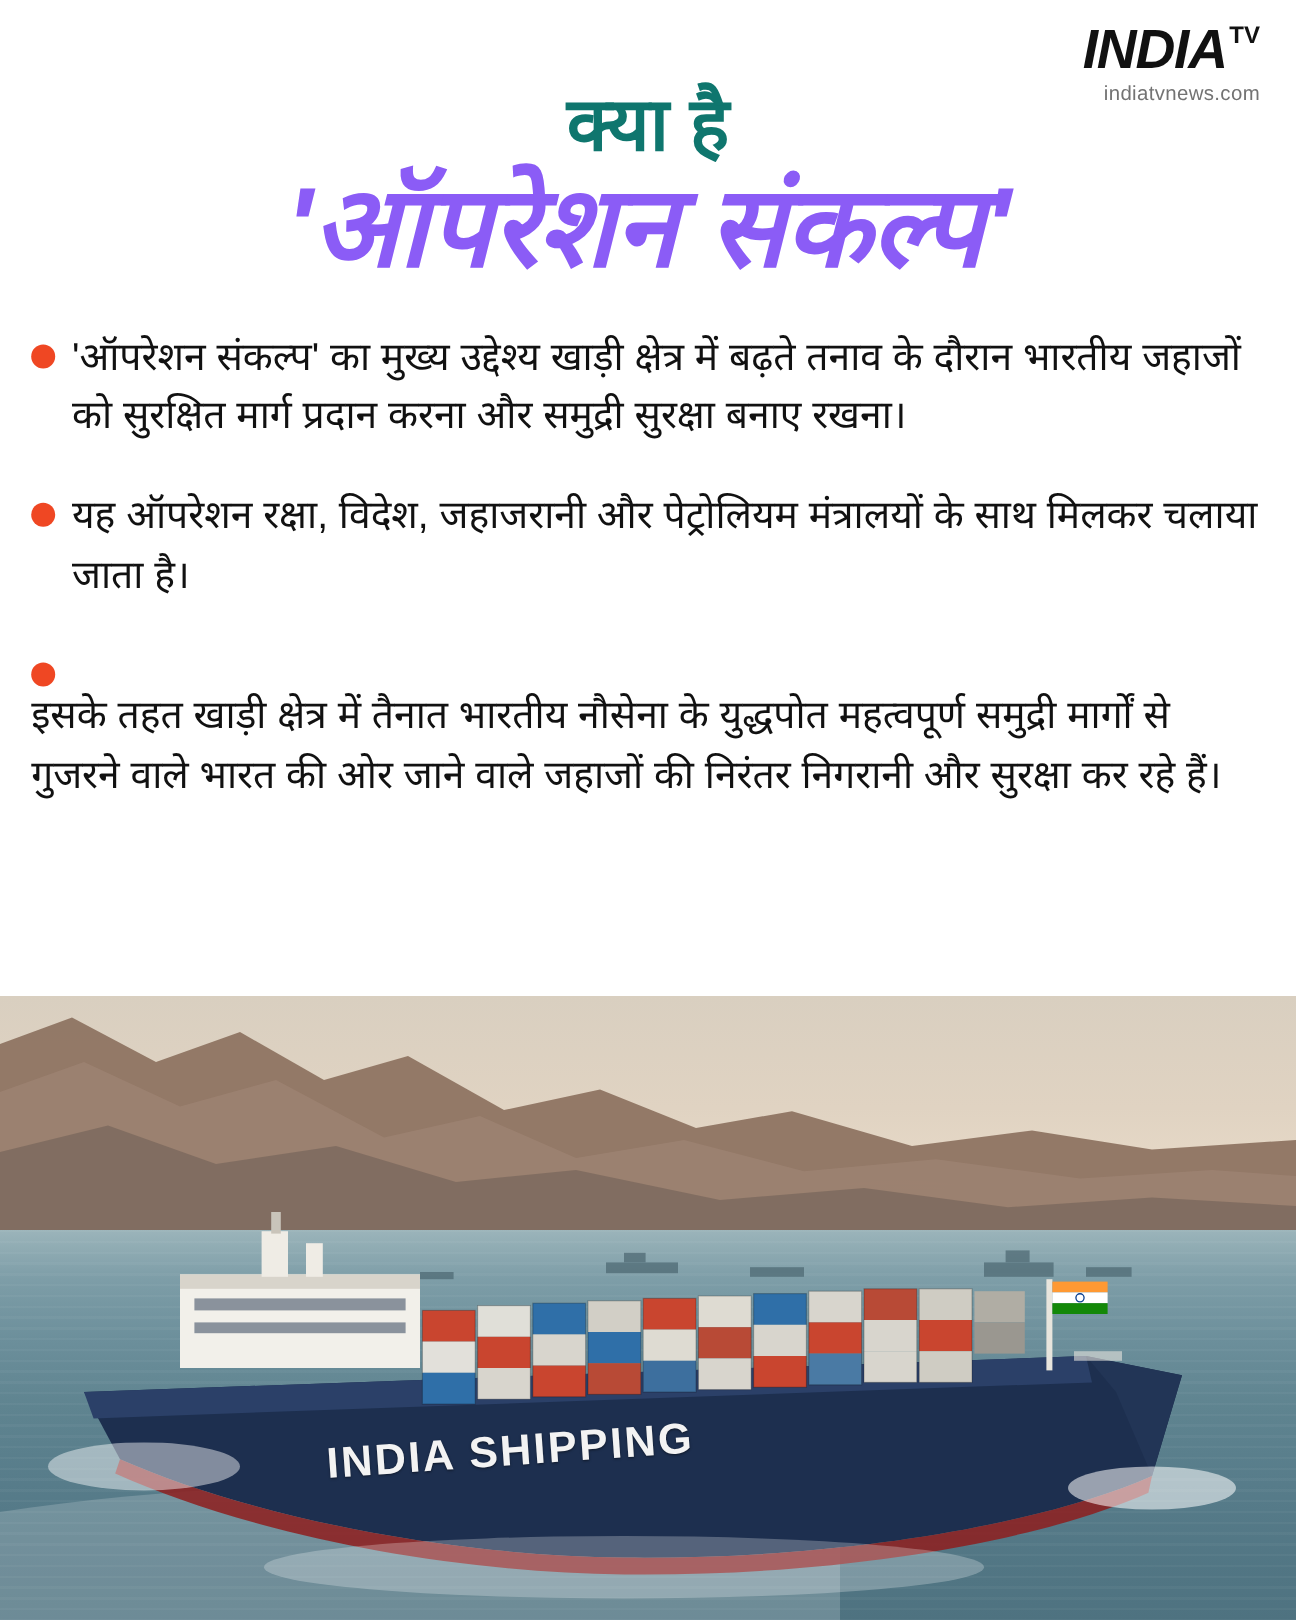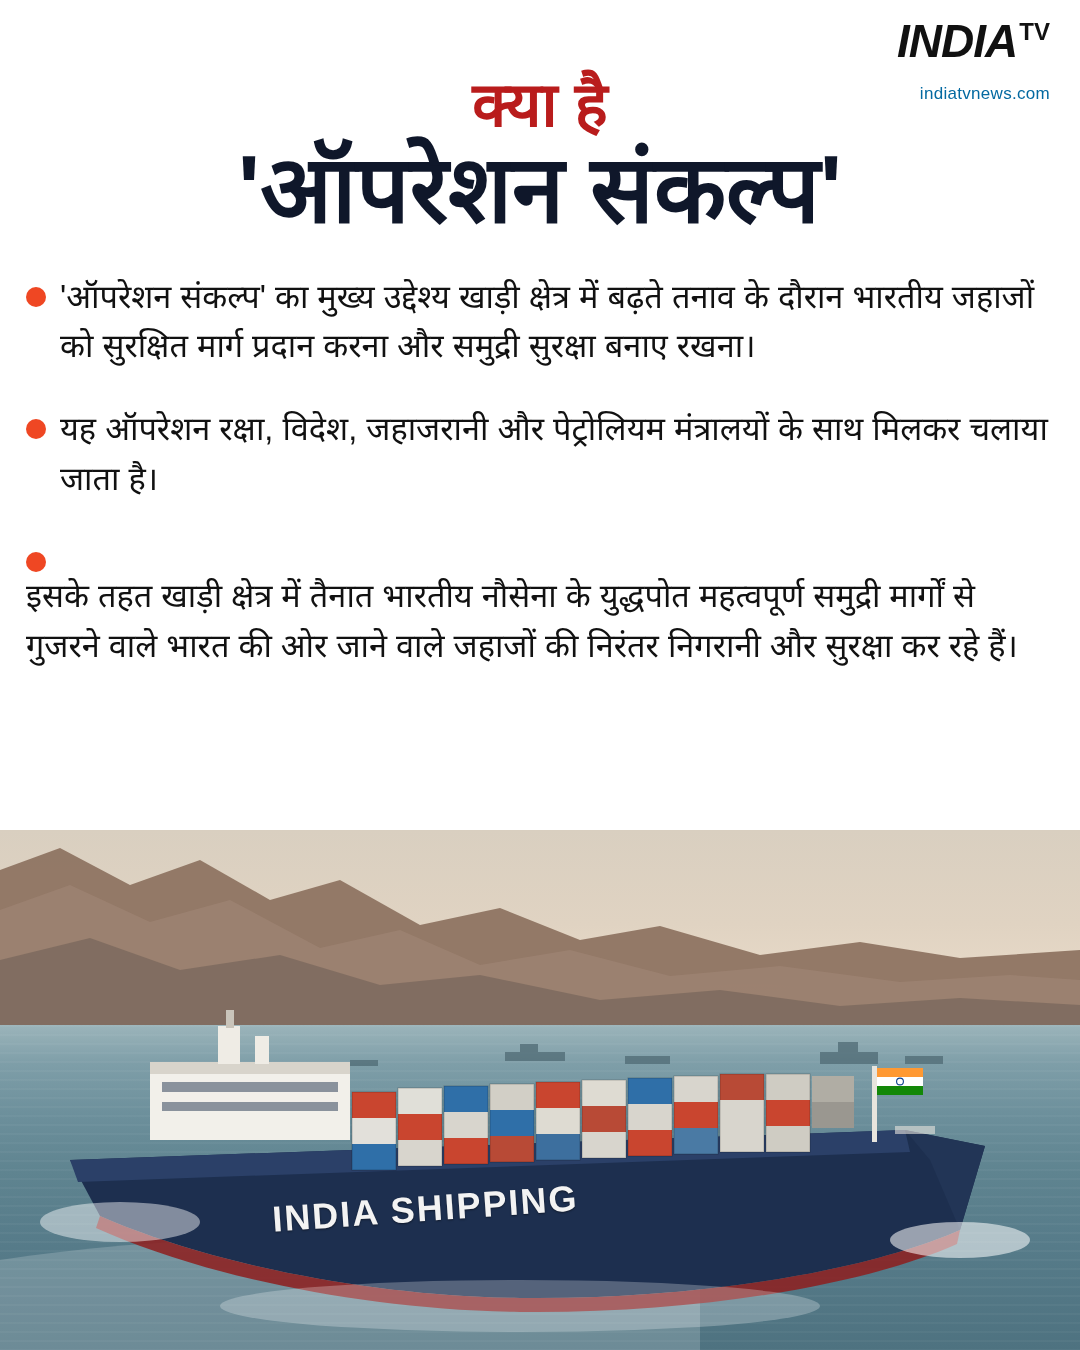--- a/index.html
+++ b/index.html
@@ -41,55 +41,56 @@
     font-family: "Liberation Sans", sans-serif;
     font-weight: bold;
     font-style: italic;
     font-size: 46px;
     letter-spacing: -1px;
     color: #111111;
   }
   .logo-tv {
     font-family: "Liberation Sans", sans-serif;
     font-weight: bold;
-    font-size: 24px;
+    font-size: 20px;
     color: #111111;
     margin-left: 2px;
     margin-top: 2px;
   }
   .logo-url {
     font-family: "Liberation Sans", sans-serif;
     font-size: 17px;
-    color: #0369a1;
-    margin-top: 21px;
+    color: #737373;
+    margin-top: 5px;
     letter-spacing: 0.3px;
   }
 
   
   .headline {
     margin-top: 72px;
     text-align: center;
     padding: 0 24px;
   }
   .headline-line1 {
     font-family: "Liberation Sans", sans-serif;
     font-weight: bold;
     font-size: 62px;
-    color: #b91c1c;
+    color: #0f766e;
     line-height: 1.05;
     letter-spacing: 0px;
   }
   .headline-line2 {
     font-family: "Liberation Sans", sans-serif;
     font-weight: bold;
     font-size: 94px;
-    color: #0f172a;
+    color: #8b5cf6;
     line-height: 1.08;
     margin-top: 2px;
     white-space: nowrap;
+    font-style: italic;
   }
 
   
   .bullets {
     margin-top: 32px;
     padding: 0 26px 0 26px;
     flex: 0 0 auto;
   }
   .bullet {
     display: flex;

